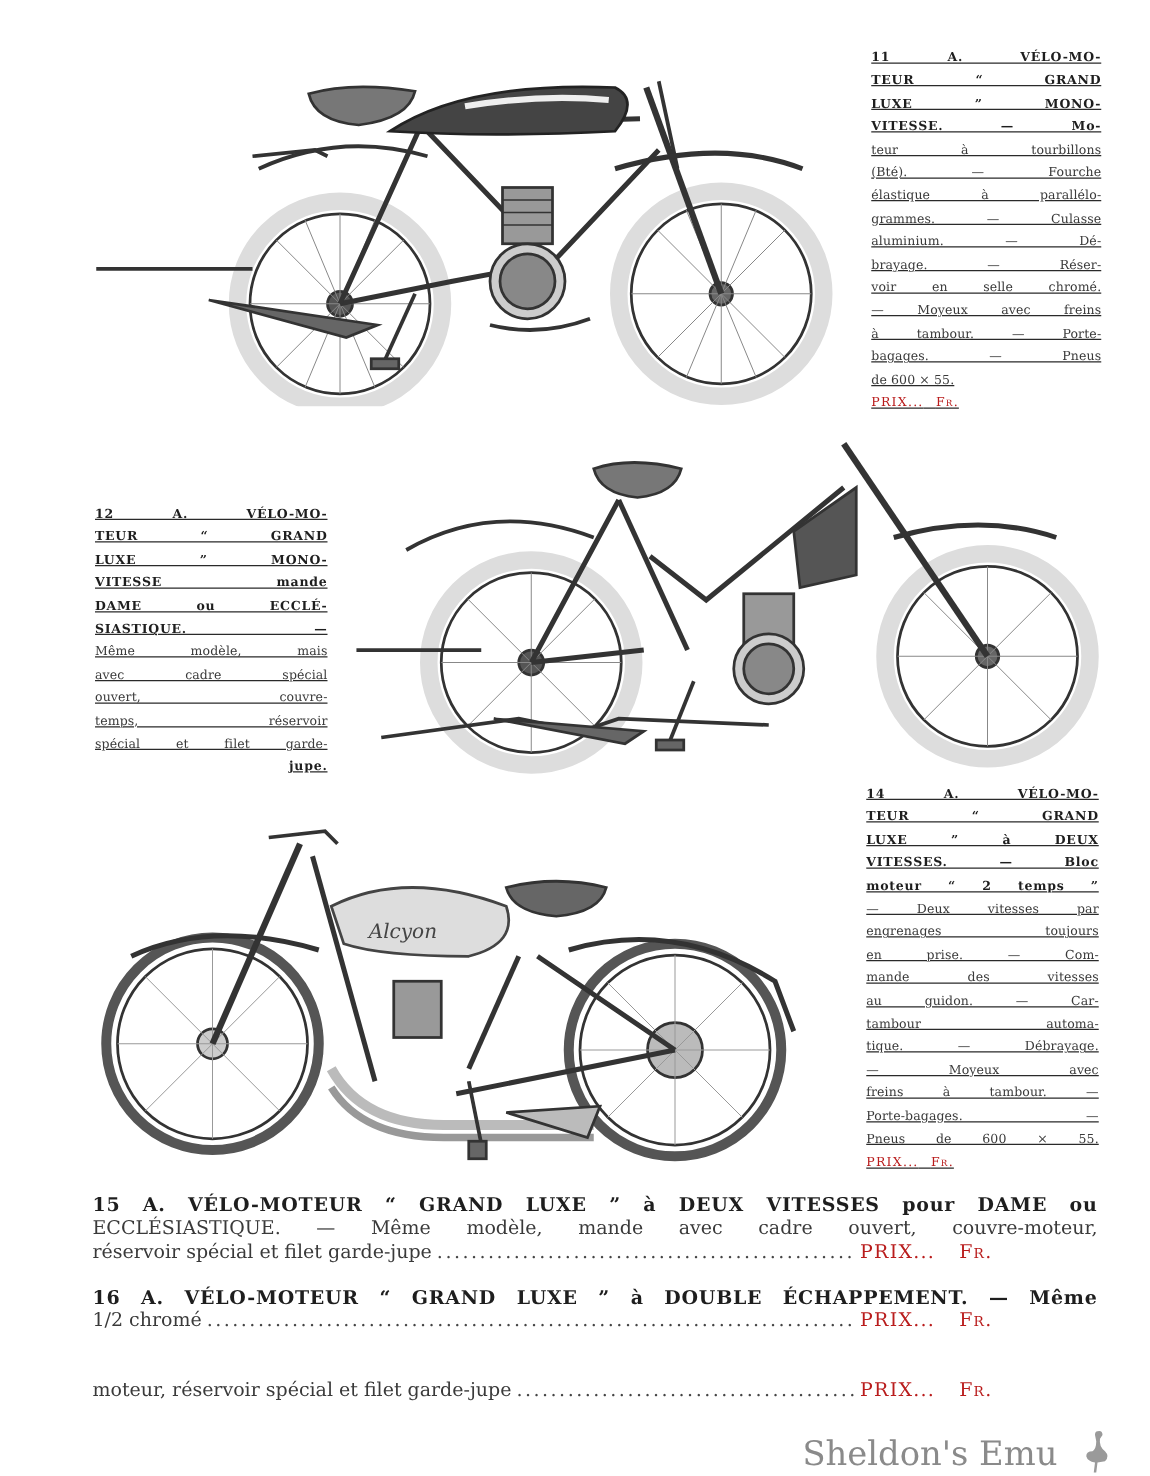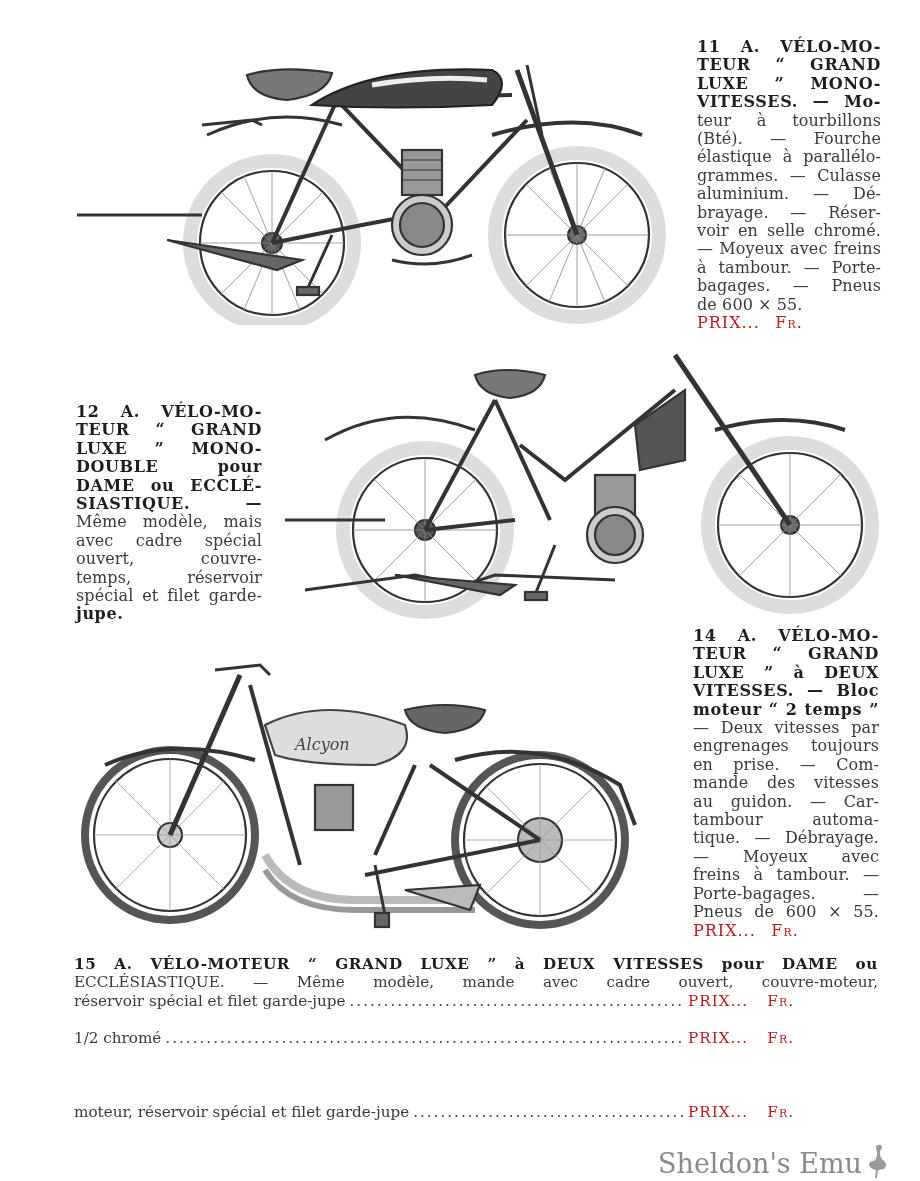--- a/index.html
+++ b/index.html
@@ -1,29 +1,29 @@
 <!DOCTYPE html>
 <html><head>
 <meta charset="utf-8">
 <style>
   html, body { margin:0; padding:0; background:#ffffff; }
   body { width:920px; height:1181px; position:relative; overflow:hidden; color:#2a2a2a;
          font-family:"DejaVu Serif", "Liberation Serif", serif; }
   .page { position:absolute; inset:0; }
   .illus { position:absolute; }
   .illus svg { width:100%; height:100%; display:block; }
-  .col { position:absolute; font-size:16px; line-height:18.4px; text-align:justify; letter-spacing:0.1px; }
+  .col { position:absolute; font-size:10px; line-height:18.4px; text-align:justify; letter-spacing:0.1px;text-decoration:underline; }
   .b { font-weight:bold; color:#1e1e1e; letter-spacing:0.6px; }
   .n { font-weight:normal; color:#3a3a3a; }
   .price { font-variant:small-caps; color:#b91c1c; letter-spacing:1px; }
   .wide { position:absolute; left:74px; width:804px; font-size:15.2px; line-height:18.4px; text-align:justify; }
   .lastline { display:flex; white-space:nowrap; align-items:baseline;justify-content:center; }
   .dots { flex:1; overflow:hidden; color:#444; letter-spacing:2px; margin:0 4px; }
   .dots::after { content:"................................................................................................................................"; }
-  .watermark { position:absolute; right:30px; bottom:2px; font-family:"DejaVu Serif", serif; font-size:27px; color:#8a8a8a; display:flex; align-items:flex-end; gap:2px; }
+  .watermark { position:absolute; right:30px; bottom:2px; font-family:"DejaVu Serif", serif; font-size:27px; color:#8a8a8a; display:flex; align-items:flex-end; gap:18px; }
   .emu svg { width:26px; height:36px; display:block; }
   .justify-last { text-align-last:justify; }
 </style>
 </head>
 <body>
 
 <div class="page">
 
   <div class="illus" style="left:72px;top:25px;width:595px;height:300px;">
     <svg viewBox="0 0 595 300">
@@ -82,48 +82,48 @@
         <path d="M260 210 L235 265" stroke-width="3"></path>
           <rect x="225" y="262" width="22" height="8" fill="#666"></rect>
       </g>
     </svg>
   </div>
 
   <div class="col" style="left:697px;top:38px;width:184px;">
     <div class="justify-last"><span class="b">11 A. VÉLO-MO-</span></div>
     <div class="justify-last"><span class="b">TEUR “ GRAND</span></div>
     <div class="justify-last"><span class="b">LUXE ” MONO-</span></div>
-    <div class="justify-last"><span class="b">VITESSES. — Mo-</span></div>
+    <div class="justify-last"><span class="b">VITESSE. — Mo-</span></div>
     <div class="justify-last"><span class="n">teur à tourbillons</span></div>
     <div class="justify-last"><span class="n">(Bté). — Fourche</span></div>
     <div class="justify-last"><span class="n">élastique à parallélo-</span></div>
     <div class="justify-last"><span class="n">grammes. — Culasse</span></div>
     <div class="justify-last"><span class="n">aluminium. — Dé-</span></div>
     <div class="justify-last"><span class="n">brayage. — Réser-</span></div>
     <div class="justify-last"><span class="n">voir en selle chromé.</span></div>
     <div class="justify-last"><span class="n">— Moyeux avec freins</span></div>
     <div class="justify-last"><span class="n">à tambour. — Porte-</span></div>
     <div class="justify-last"><span class="n">bagages. — Pneus</span></div>
     <div><span class="n">de 600 × 55.</span></div>
     <div><span class="price">PRIX...</span>&nbsp;&nbsp;&nbsp;<span class="price">Fr.</span></div>
   </div>
 
   <div class="col" style="left:76px;top:403px;width:186px;">
     <div class="justify-last"><span class="b">12 A. VÉLO-MO-</span></div>
     <div class="justify-last"><span class="b">TEUR “ GRAND</span></div>
     <div class="justify-last"><span class="b">LUXE ” MONO-</span></div>
-    <div class="justify-last"><span class="b">DOUBLE pour</span></div>
+    <div class="justify-last"><span class="b">VITESSE mande</span></div>
     <div class="justify-last"><span class="b">DAME ou ECCLÉ-</span></div>
     <div class="justify-last"><span class="b">SIASTIQUE. —</span></div>
     <div class="justify-last"><span class="n">Même modèle, mais</span></div>
     <div class="justify-last"><span class="n">avec cadre spécial</span></div>
     <div class="justify-last"><span class="n">ouvert, couvre-</span></div>
     <div class="justify-last"><span class="n">temps, réservoir</span></div>
     <div class="justify-last"><span class="n">spécial et filet garde-</span></div>
-    <div style="text-align:left"><span class="b">jupe.</span></div>
+    <div style="text-align:right"><span class="b">jupe.</span></div>
   </div>
 
   <div class="illus" style="left:285px;top:330px;width:600px;height:295px;">
     <svg viewBox="0 0 600 295">
       <g fill="none" stroke="#333" stroke-width="2.2">
         <circle cx="140" cy="200" r="82" stroke="#ddd" stroke-width="14"></circle>
         <circle cx="140" cy="200" r="72"></circle>
         <circle cx="140" cy="200" r="10" fill="#555"></circle>
         <circle cx="505" cy="195" r="82" stroke="#ddd" stroke-width="14"></circle>
         <circle cx="505" cy="195" r="72"></circle>
@@ -220,20 +220,21 @@
     <div class="justify-last"><span class="b">15 A. VÉLO-MOTEUR “ GRAND LUXE ” à DEUX VITESSES pour DAME ou</span></div>
     <div class="justify-last"><span class="n">ECCLÉSIASTIQUE. — Même modèle, mande avec cadre ouvert, couvre-moteur,</span></div>
     <div class="lastline">
       <span class="n">réservoir spécial et filet garde-jupe</span>
       <span class="dots"></span>
       <span class="price">PRIX...</span>&nbsp;&nbsp;&nbsp;&nbsp;<span class="price" style="margin-right:84px">Fr.</span>
     </div>
   </div>
 
   <div class="wide" style="top:1029px;">
+    <div class="justify-last"><span class="b">16 A. VÉLO-MOTEUR “ GRAND LUXE ” à DOUBLE ÉCHAPPEMENT. — Même</span></div>
     <div class="lastline">
       <span class="n">1/2 chromé</span>
       <span class="dots"></span>
       <span class="price">PRIX...</span>&nbsp;&nbsp;&nbsp;&nbsp;<span class="price" style="margin-right:84px">Fr.</span>
     </div>
   </div>
 
   <div class="wide" style="top:1103px;">
     <div class="lastline">
       <span class="n">moteur, réservoir spécial et filet garde-jupe</span>

